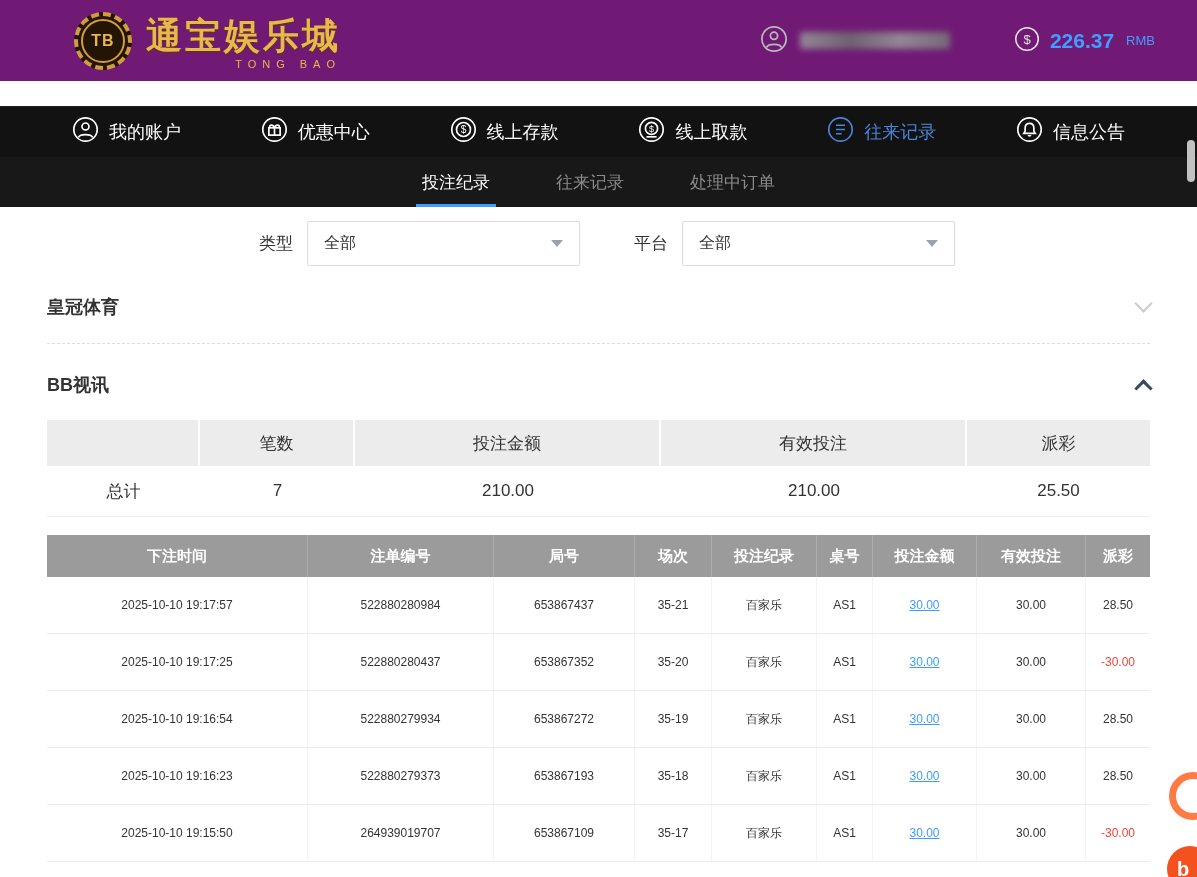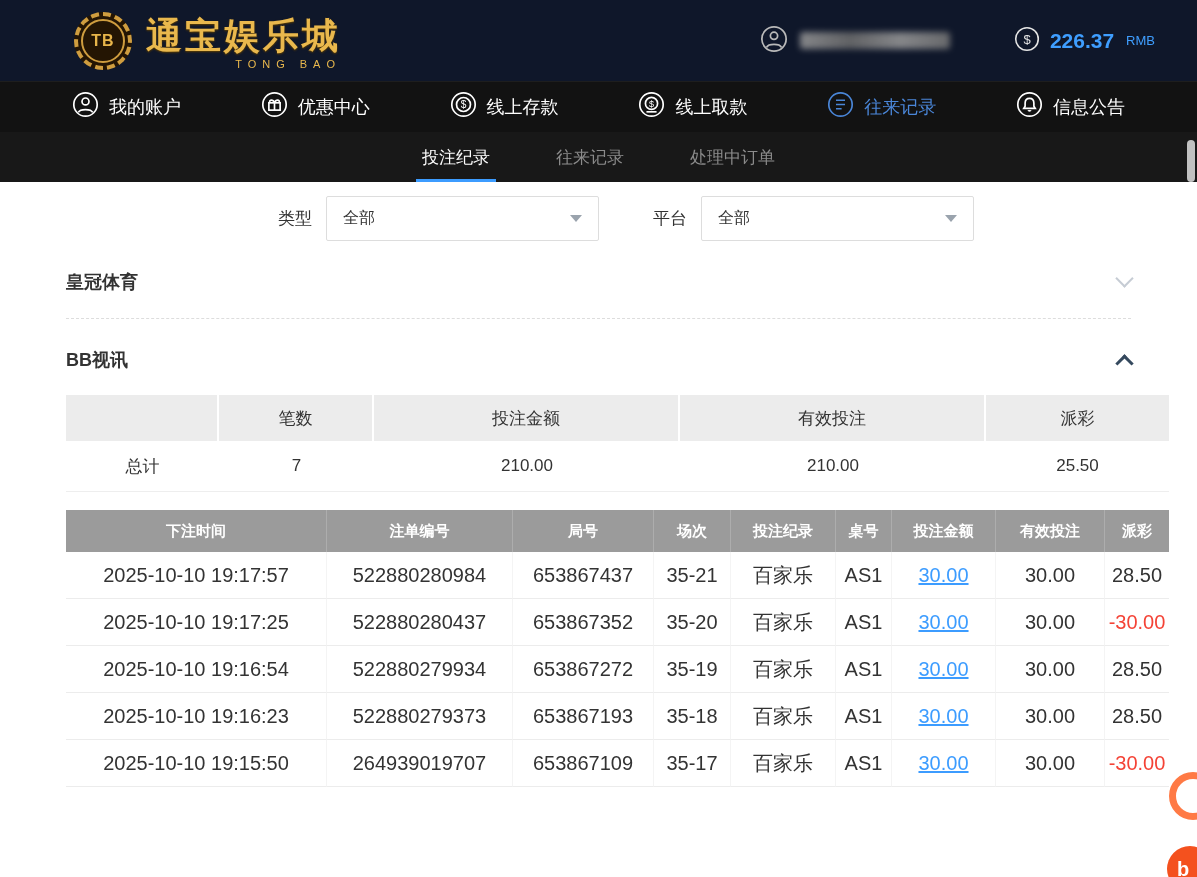--- a/index.html
+++ b/index.html
@@ -1,20 +1,20 @@
 <!DOCTYPE html>
 <html><head>
 <meta charset="utf-8">
 <style>
   * { margin:0; padding:0; box-sizing:border-box; }
   html,body { width:1197px; height:877px; overflow:hidden; background:#fff;
     font-family:"Liberation Sans","DejaVu Sans",sans-serif; }
 
   
-  .topbar { height:81px; background:#0f172a; display:flex; align-items:center;
+  .topbar { height:81px; background:#701a75; display:flex; align-items:center;
     justify-content:space-between; padding:0 42px 0 74px; }
   .logo { display:flex; align-items:center; gap:14px; }
   .chip { width:58px; height:58px; border-radius:50%; border:4px dashed #cf9d3f;
     background:#241503; display:flex; align-items:center; justify-content:center; position:relative; }
   .chip::before { content:""; position:absolute; inset:3px; border:2px solid #cf9d3f; border-radius:50%; }
   .chip-tb { color:#e8b54a; font-weight:bold; font-size:16px; letter-spacing:1px; }
   .logo-text { display:flex; flex-direction:column; }
   .logo-cn { color:#e9b84d; font-size:36px; font-weight:bold; letter-spacing:3px;
     text-shadow:0 1px 2px #5a3c00; font-family:"DejaVu Serif","Liberation Serif",serif; }
   .logo-en { color:#e9b84d; font-size:11px; letter-spacing:6px; text-align:right; margin-top:-3px; }
@@ -23,34 +23,34 @@
   .user-icon svg { width:28px; height:28px; color:#b9b9b9; }
   .blur-name { width:150px; height:17px; background:linear-gradient(90deg,#9a9a9a,#6f6f6f,#9a9a9a,#777);
     border-radius:3px; filter:blur(3px); opacity:.85; }
   .balance-box { display:flex; align-items:center; gap:10px; }
   .dollar-icon svg { width:26px; height:26px; color:#e4e4e4; }
   .balance-amt { color:#3f9eff; font-size:21px; font-weight:bold; }
   .balance-cur { color:#3f9eff; font-size:13px; margin-left:2px; }
 
   
   .navbar { height:51px; background:#121212; display:flex; align-items:center;
-    justify-content:space-between; padding:0 72px; border-top:1px solid #1e1e1e; }
+    justify-content:space-between; padding:0 72px; border-top:1px solid #1e1e1e;margin-top:25px; }
   .nav-item { display:flex; align-items:center; gap:10px; color:#fff; font-size:18px; cursor:pointer; }
   .nav-item svg { width:27px; height:27px; }
   .nav-item.active { color:#4a86d8; }
 
   
   .tabbar { height:50px; background:#181818; display:flex; justify-content:center; gap:54px; }
   .tab { color:#8b8b8b; font-size:17px; display:flex; align-items:center; position:relative;
     padding:0 6px; cursor:pointer; }
   .tab.active { color:#fff; }
   .tab.active::after { content:""; position:absolute; left:0; right:0; bottom:0; height:3px; background:#3c9cff; }
 
   
-  .content { padding:0 66px; }
+  .content { padding:0 47px; }
   .filters { display:flex; align-items:center; margin:14px 0 0 212px; }
   .f-label { font-size:17px; color:#333; margin-right:14px; }
   .select-box { width:273px; height:45px; border:1px solid #ddd; border-radius:2px; background:#fff;
     display:flex; align-items:center; justify-content:space-between; padding:0 16px;
     font-size:16px; color:#333; cursor:pointer; }
   .caret { width:0; height:0; border-left:6px solid transparent; border-right:6px solid transparent;
     border-top:7px solid #9aa3ad; }
   .gap-48 { width:54px; }
 
   .section-row { display:flex; justify-content:space-between; align-items:center; height:74px; cursor:pointer; }
@@ -82,21 +82,21 @@
   .sum-h:last-child { border-right:none; }
   .sum-c { background:#fff; height:51px; display:flex; align-items:center; justify-content:center;
     font-size:17px; color:#333; border-bottom:1px solid #eee; }
 
   
   .details { margin-top:18px; }
   .det-row { display:grid; grid-template-columns:261px 186px 141px 77px 105px 56px 104px 109px 64px; }
   .det-h { background:#9b9b9b; color:#fff; font-size:15px; font-weight:bold; height:42px;
     display:flex; align-items:center; justify-content:center; border-right:1px solid #adadad; }
   .det-h:last-child { border-right:none; }
-  .det-c { height:47px; display:flex; align-items:center; justify-content:center; font-size:20px;
+  .det-c { height:57px; display:flex; align-items:center; justify-content:center; font-size:12px;
     color:#333; border-bottom:1px solid #ececec; border-right:1px solid #f4f4f4; background:#fff; }
   .det-c:last-child { border-right:none; }
   .bet-link { color:#3c9cff; text-decoration:underline; cursor:pointer; }
   .neg { color:#f44336; }
 
   
   .scroll-thumb { position:fixed; right:2px; top:140px; width:8px; height:42px;
     background:#c1c1c1; border-radius:4px; }
   .float-a { position:fixed; right:-20px; top:772px; width:48px; height:48px; border-radius:50%;
     background:#fff; border:7px solid #ff7a45; cursor:pointer; }

